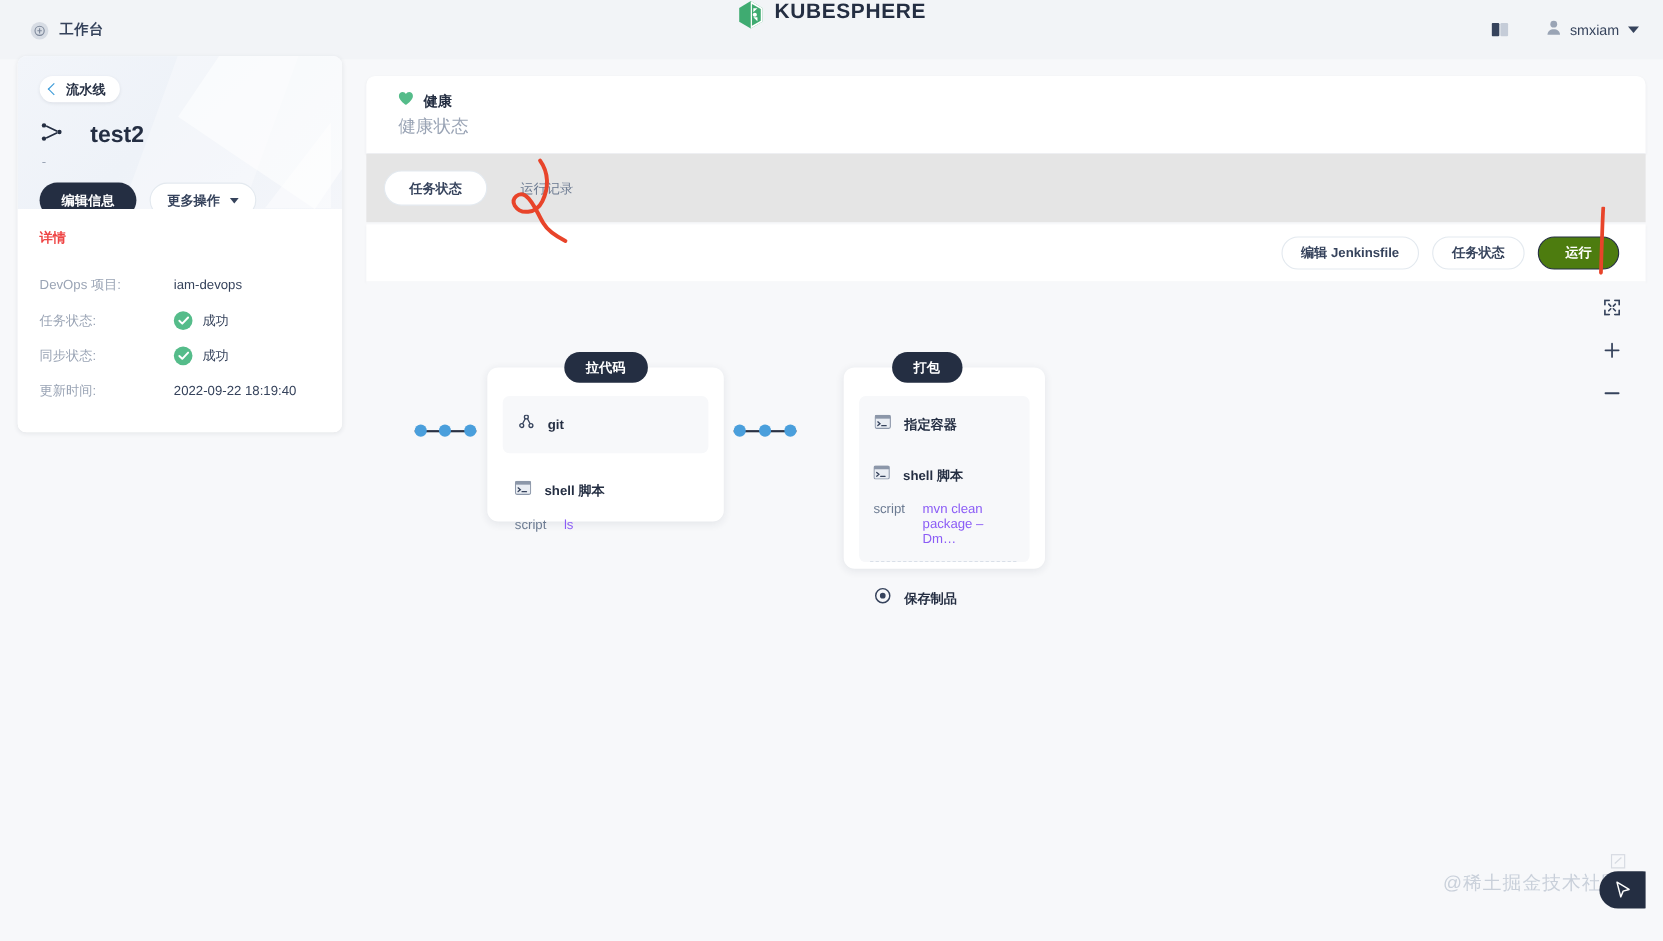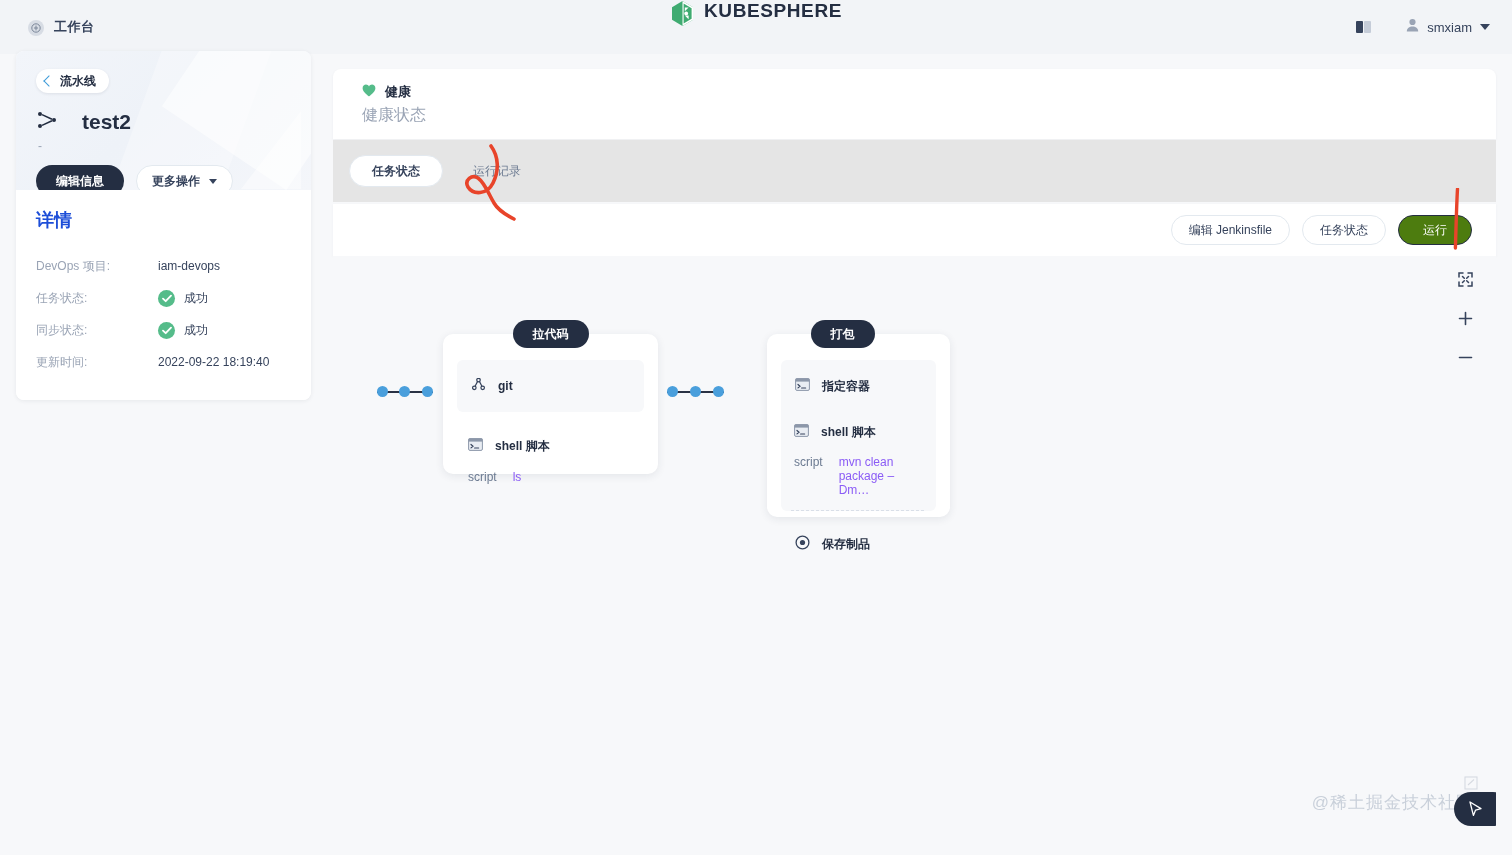--- a/index.html
+++ b/index.html
@@ -84,21 +84,21 @@
   }
   .btn-light {
     height: 32px; padding: 0 15px; border-radius: 16px; border: 1px solid #e3e9ef;
     background: #fff; color: #36435c; font-size: 12px; font-weight: 700;
     font-family: inherit; cursor: pointer; display: flex; align-items: center; gap: 9px;
   }
   .btn-light .caret-sm { width: 0; height: 0; border-left: 4.5px solid transparent;
         border-right: 4.5px solid transparent; border-top: 5.5px solid #36435c; }
 
   .side-body { padding: 18px 20px 22px 20px; background:#fff; }
-  .detail-h { font-size: 18px; font-weight: 700; color: #1d4ed8; margin-bottom: 18px; }
+  .detail-h { font-size: 12px; font-weight: 700; color: #ef4444; margin-bottom: 18px; }
   .drow { display: flex; align-items: center; min-height: 32px; }
   .dlabel { width: 122px; font-size: 12px; color: #9aa4b5; }
   .dval { font-size: 12px; color: #36435c; display:flex; align-items:center; gap:9px;}
   .ok-dot { width: 17px; height: 17px; border-radius: 50%; background: #55bc8a;
             display:flex; align-items:center; justify-content:center; }
   .ok-dot svg { display:block; }
 
   
   .health-card {
     position: absolute; left: 333px; top: 69px; width: 1163px; height: 70px;
@@ -125,21 +125,21 @@
 
   .actionbar {
     position: absolute; left: 333px; top: 204px; width: 1163px; height: 52px;
     background: #fff; border-radius: 0;
     display: flex; align-items: center; justify-content: flex-end;
     padding-right: 24px; gap: 12px;
     box-shadow: 0 1px 3px rgba(36,46,66,.04);
   }
   .abtn {
     height: 30px; padding: 0 17px; border-radius: 15px; border: 1px solid #e3e9ef;
-    background: #fff; font-size: 12px; font-weight: 400; color: #36435c;
+    background: #fff; font-size: 12px; font-weight: 700; color: #36435c;
     font-family: inherit; cursor: pointer; display: flex; align-items: center;
   }
   .abtn.primary { background: #4d7c0f; color: #fff; border-color: #242e42; padding: 0 24px; }
 
   
   .canvas {
     position: absolute; left: 333px; top: 256px; width: 1163px; height: 580px;
     background: #f7f8fa; overflow: hidden;
   }
   .zoomctl { position: absolute; right: 22px; top: 14px; display: flex;

